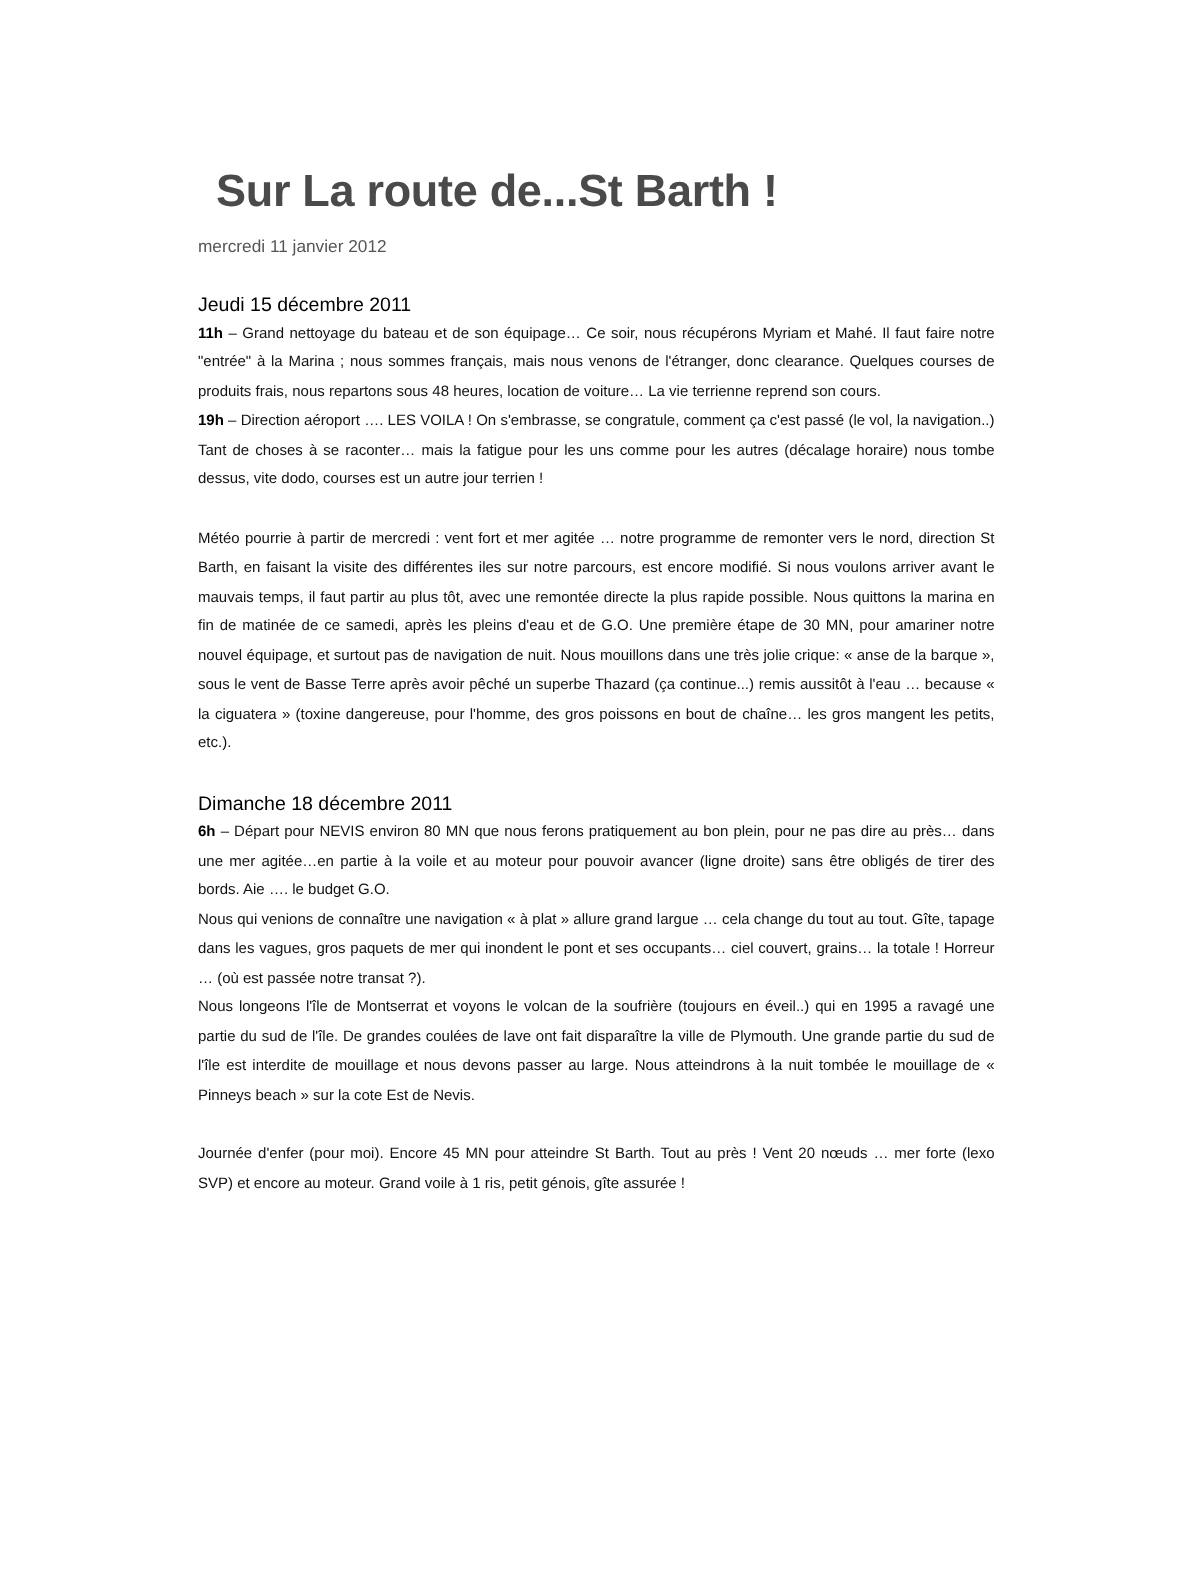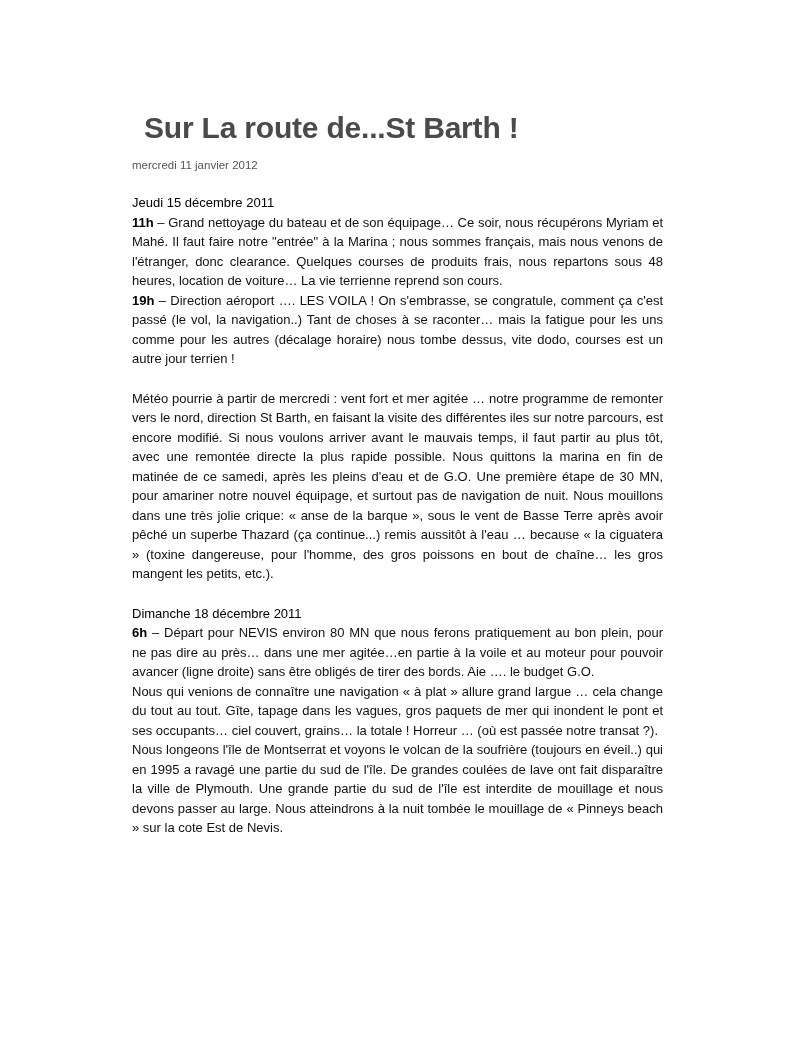--- a/index.html
+++ b/index.html
@@ -43,21 +43,21 @@
       margin-top: 21px;
     }
     .section-heading {
       font-weight: normal;
       font-size: 13px;
       line-height: 19.5px;
       color: #000000;
       margin: 0;
     }
     .para {
-      font-size: 13px;
+      font-size: 10px;
       line-height: 19.5px;
       text-align: justify;
       margin: 0;
       color: #111111;
     }
     .para .time {
       font-weight: bold;
       color: #000000;
     }
     .page-number {
@@ -89,16 +89,17 @@
   </div>
 
   <div class="section">
     <p class="section-heading">Dimanche 18 décembre 2011</p>
     <p class="para"><span class="time">6h</span><span> – Départ pour NEVIS environ 80 MN que nous ferons pratiquement au bon plein, pour ne pas dire au près… dans une mer agitée…en partie à la voile et au moteur pour pouvoir avancer (ligne droite) sans être obligés de tirer des bords. Aie …. le budget G.O.</span></p>
     <p class="para"><span>Nous qui venions de connaître une navigation « à plat » allure grand largue … cela change du tout au tout. Gîte, tapage dans les vagues, gros paquets de mer qui inondent le pont et ses occupants… ciel couvert, grains… la totale ! Horreur … (où est passée notre transat ?).</span></p>
     <p class="para"><span>Nous longeons l'île de Montserrat et voyons le volcan de la soufrière (toujours en éveil..) qui en 1995 a ravagé une partie du sud de l'île. De grandes coulées de lave ont fait disparaître la ville de Plymouth. Une grande partie du sud de l'île est interdite de mouillage et nous devons passer au large. Nous atteindrons à la nuit tombée le mouillage de « Pinneys beach » sur la cote Est de Nevis.</span></p>
   </div>
 
   <div class="section">
+    <p class="para"><span>Journée d'enfer (pour moi). Encore 45 MN pour atteindre St Barth. Tout au près ! Vent 20 nœuds … mer forte (lexo SVP) et encore au moteur. Grand voile à 1 ris, petit génois, gîte assurée !</span></p>
   </div>
 </div>
 
 <div class="page-number">102</div>
 
 </body></html>

